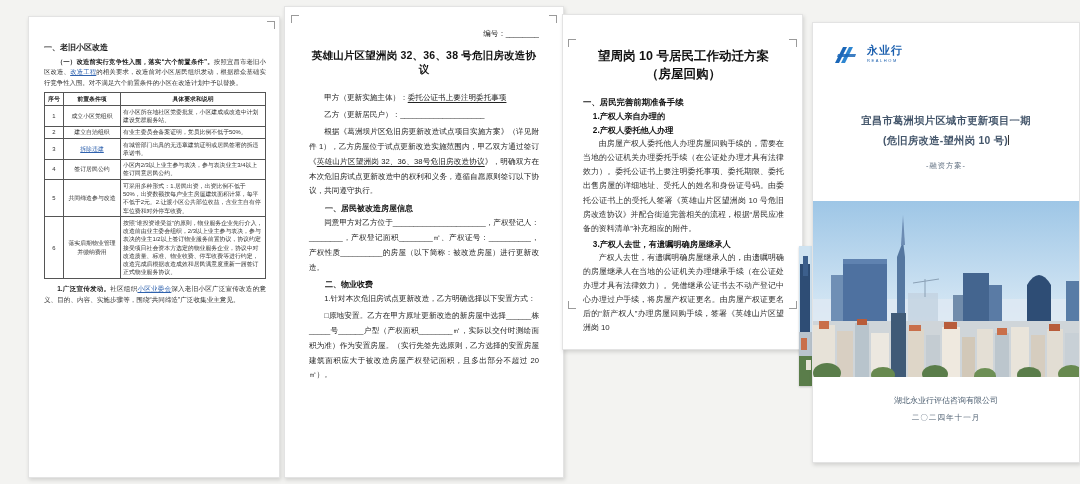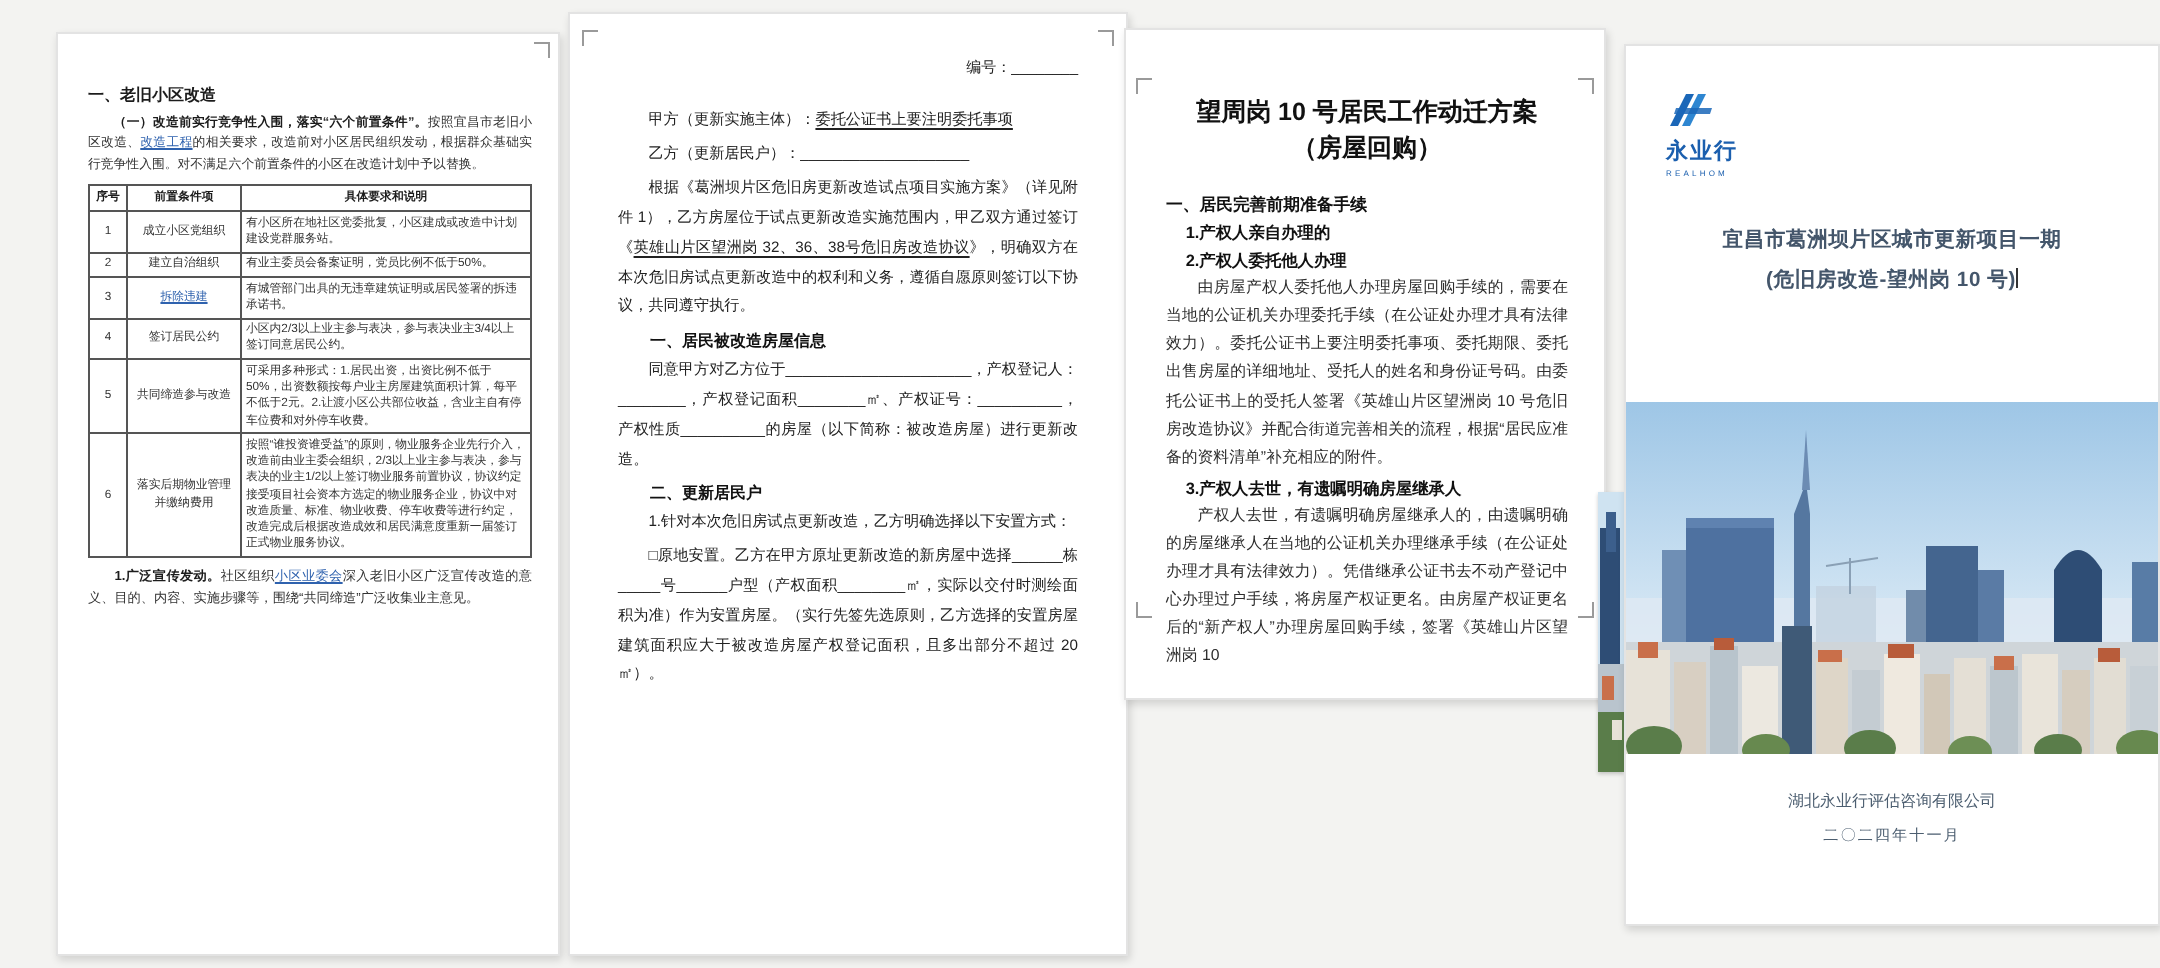--- a/index.html
+++ b/index.html
@@ -40,21 +40,21 @@
   .p2-body{font-size:7.6px;line-height:1.95;text-align:justify;margin-top:2px;text-indent:2em;color:#222;}
   .p2-h{font-size:8px;font-weight:bold;color:#111;margin-top:4px;text-indent:2em;}
   
   #page3{left:562px;top:14px;width:241px;height:336px;padding:32px 18px 8px 20px;}
   .p3-title{font-size:12.5px;font-weight:bold;color:#111;text-align:center;line-height:1.45;}
   .p3-h1{font-size:8.4px;font-weight:bold;color:#111;margin-top:14px;}
   .p3-h2{font-size:8.2px;font-weight:bold;color:#111;margin-top:3px;text-indent:1.2em;}
   .p3-body{font-size:7.9px;line-height:1.78;text-align:justify;text-indent:2em;color:#2e2e2e;margin-top:1px;}
   
   #page4{left:812px;top:22px;width:268px;height:441px;padding:0;}
-  .p4-logo{position:absolute;left:20px;top:22px;display:flex;align-items:flex-start;gap:4px;flex-direction:column;}
+  .p4-logo{position:absolute;left:20px;top:22px;display:flex;align-items:flex-start;gap:4px;}
   .p4-logo-zh{font-size:11px;font-weight:bold;color:#1b5fae;letter-spacing:1px;line-height:1;}
   .p4-logo-en{font-size:4px;color:#1b5fae;letter-spacing:1.6px;margin-top:2px;}
   .p4-title{position:absolute;left:0;right:0;top:88px;text-align:center;
     font-size:10.3px;color:#44566b;line-height:1.9;font-weight:bold;letter-spacing:.3px;}
   .caret{display:inline-block;width:1px;height:10px;background:#333;vertical-align:-1px;}
   .p4-sub{position:absolute;left:0;right:0;top:138px;text-align:center;font-size:7.3px;color:#5b6b7d;letter-spacing:1px;}
   .p4-img{position:absolute;left:0;top:178px;width:268px;height:176px;}
   .p4-company{position:absolute;left:0;right:0;top:372px;text-align:center;font-size:8px;color:#4c5e70;}
   .p4-date{position:absolute;left:0;right:0;top:390px;text-align:center;font-size:7.6px;color:#4c5e70;letter-spacing:1px;}
   
@@ -112,27 +112,28 @@
     </tr>
   </tbody>
     </table>
   <div class="p1-footer"><span class="p1-bold">1.广泛宣传发动。</span><span>社区组织</span><span class="doclink">小区业委会</span><span>深入老旧小区广泛宣传改造的意义、目的、内容、实施步骤等，围绕“共同缔造”广泛收集业主意见。</span></div>
 </div>
 
 <div class="page" id="page2">
   <div class="cmark cm-tl" style="left:6px;top:8px;"></div>
   <div class="cmark cm-tr" style="right:6px;top:8px;"></div>
   <div class="p2-number">编号：________</div>
+  <div class="p2-title">英雄山片区望洲岗 32、36、38 号危旧房改造协议</div>
   <div class="p2-party"><span>甲方（更新实施主体）：</span><span class="u">委托公证书上要注明委托事项</span><br>
     <span style="text-indent:2em;display:inline-block;">乙方（更新居民户）：</span><span>____________________</span>
   </div>
   <div class="p2-body"><span>根据《葛洲坝片区危旧房更新改造试点项目实施方案》（详见附件 1），乙方房屋位于试点更新改造实施范围内，甲乙双方通过签订《</span><span class="u">英雄山片区望洲岗 32、36、38号危旧房改造协议</span><span>》，明确双方在本次危旧房试点更新改造中的权利和义务，遵循自愿原则签订以下协议，共同遵守执行。</span></div>
   <div class="p2-h">一、居民被改造房屋信息</div>
   <div class="p2-body">同意甲方对乙方位于______________________，产权登记人：________，产权登记面积________㎡、产权证号：__________，产权性质__________的房屋（以下简称：被改造房屋）进行更新改造。</div>
-  <div class="p2-h">二、更新居民户</div>
+  <div class="p2-h">二、物业收费</div>
   <div class="p2-body">1.针对本次危旧房试点更新改造，乙方明确选择以下安置方式：</div>
   <div class="p2-body">□原地安置。乙方在甲方原址更新改造的新房屋中选择______栋_____号______户型（产权面积________㎡，实际以交付时测绘面积为准）作为安置房屋。（实行先签先选原则，乙方选择的安置房屋建筑面积应大于被改造房屋产权登记面积，且多出部分不超过 20 ㎡）。</div>
 </div>
 
 <div class="page" id="page3">
   <div class="cmark cm-tl" style="left:5px;top:24px;"></div>
   <div class="cmark cm-tr" style="right:5px;top:24px;"></div>
   <div class="cmark cm-bl" style="left:5px;bottom:40px;"></div>
   <div class="cmark cm-br" style="right:5px;bottom:40px;"></div>
   <div class="p3-title">
@@ -168,20 +169,21 @@
     </svg>
     <div>
       <div class="p4-logo-zh">永业行</div>
       <div class="p4-logo-en">REALHOM</div>
     </div>
   </div>
   <div class="p4-title">
     <div>宜昌市葛洲坝片区城市更新项目一期</div>
     <div><span>(危旧房改造-望州岗 10 号)</span><span class="caret"></span></div>
   </div>
+  <div class="p4-sub">-融资方案-</div>
 
   <div class="p4-img">
     <svg width="268" height="176" viewBox="0 0 268 176">
       <defs>
         <linearGradient id="sky" x1="0" y1="0" x2="0" y2="1">
           <stop offset="0" stop-color="#9ec6e6"></stop>
           <stop offset="0.7" stop-color="#dcebf6"></stop>
           <stop offset="1" stop-color="#eef5fa"></stop>
         </linearGradient>
       </defs>

